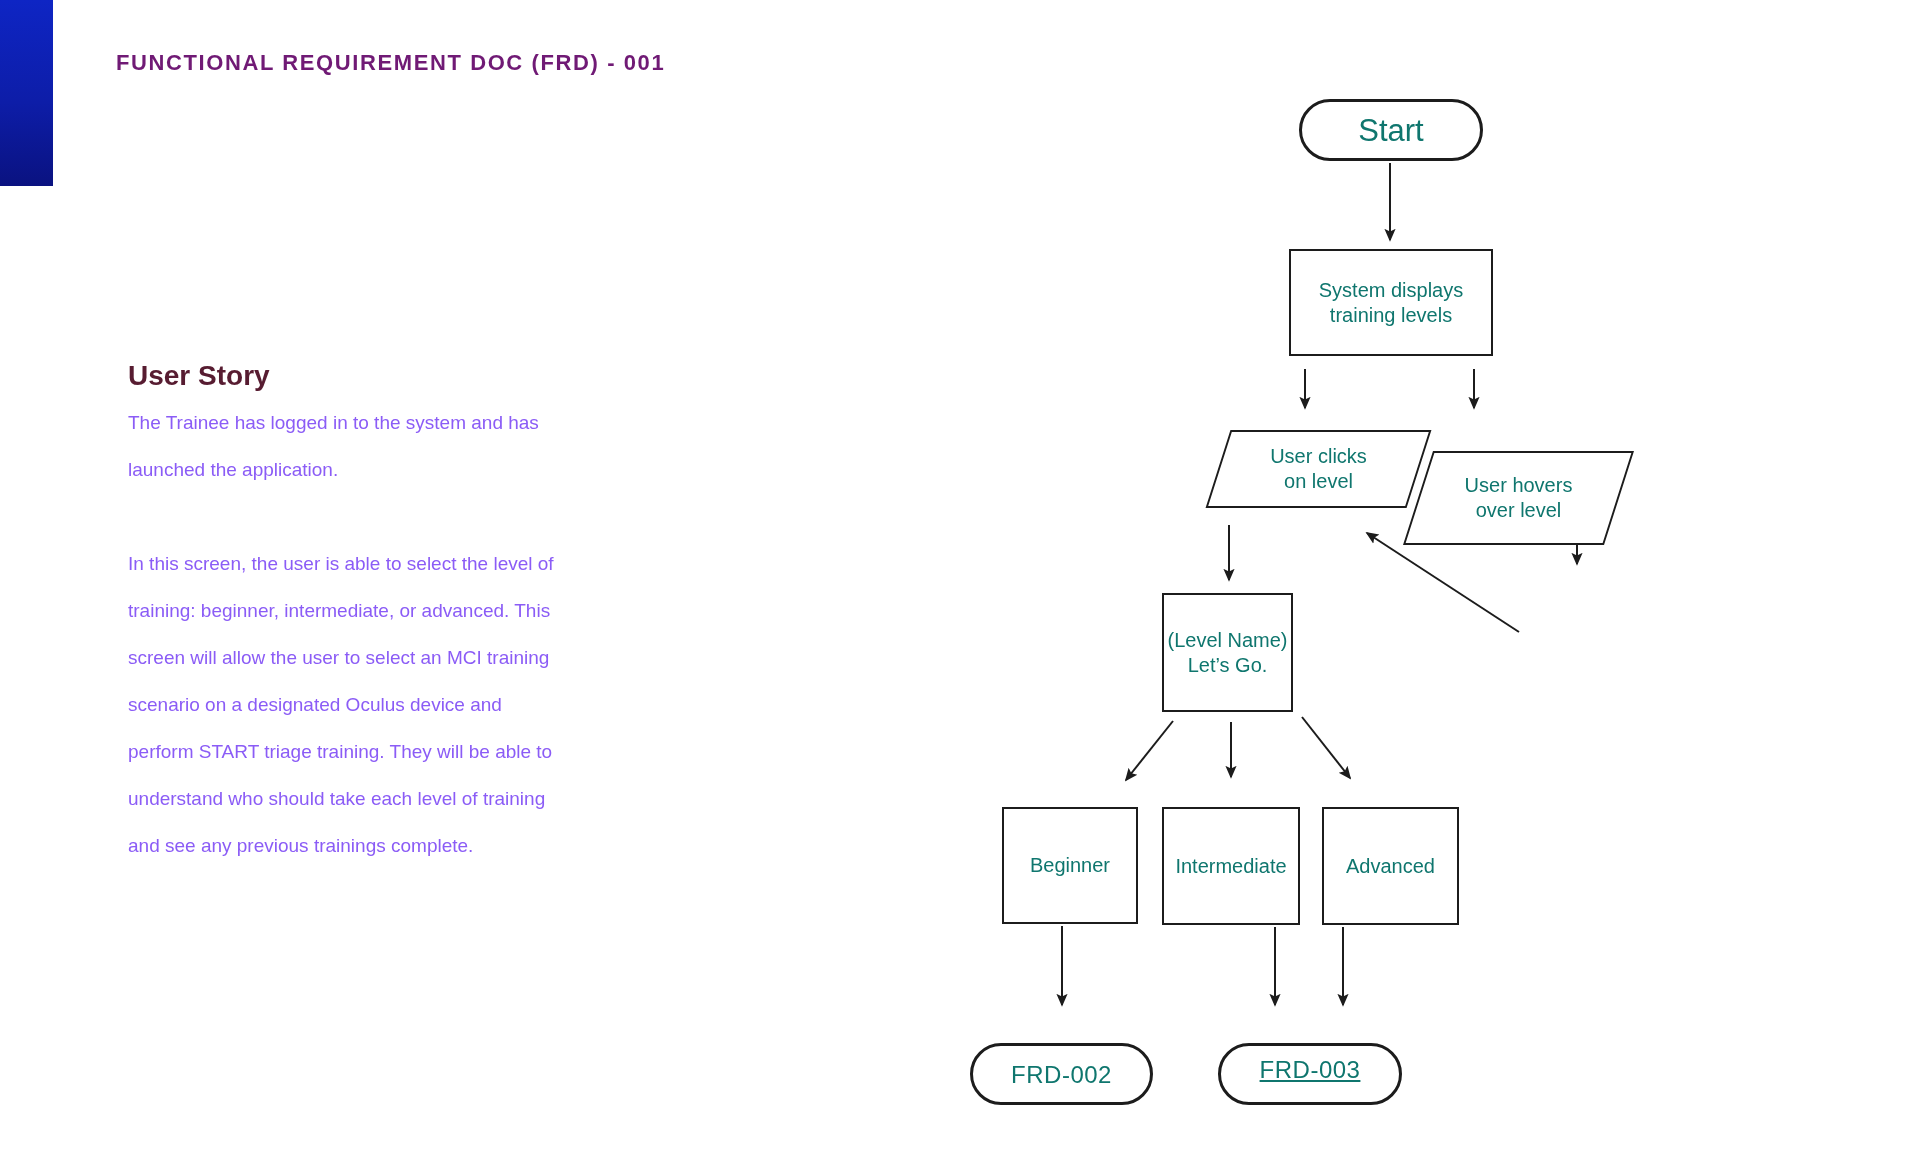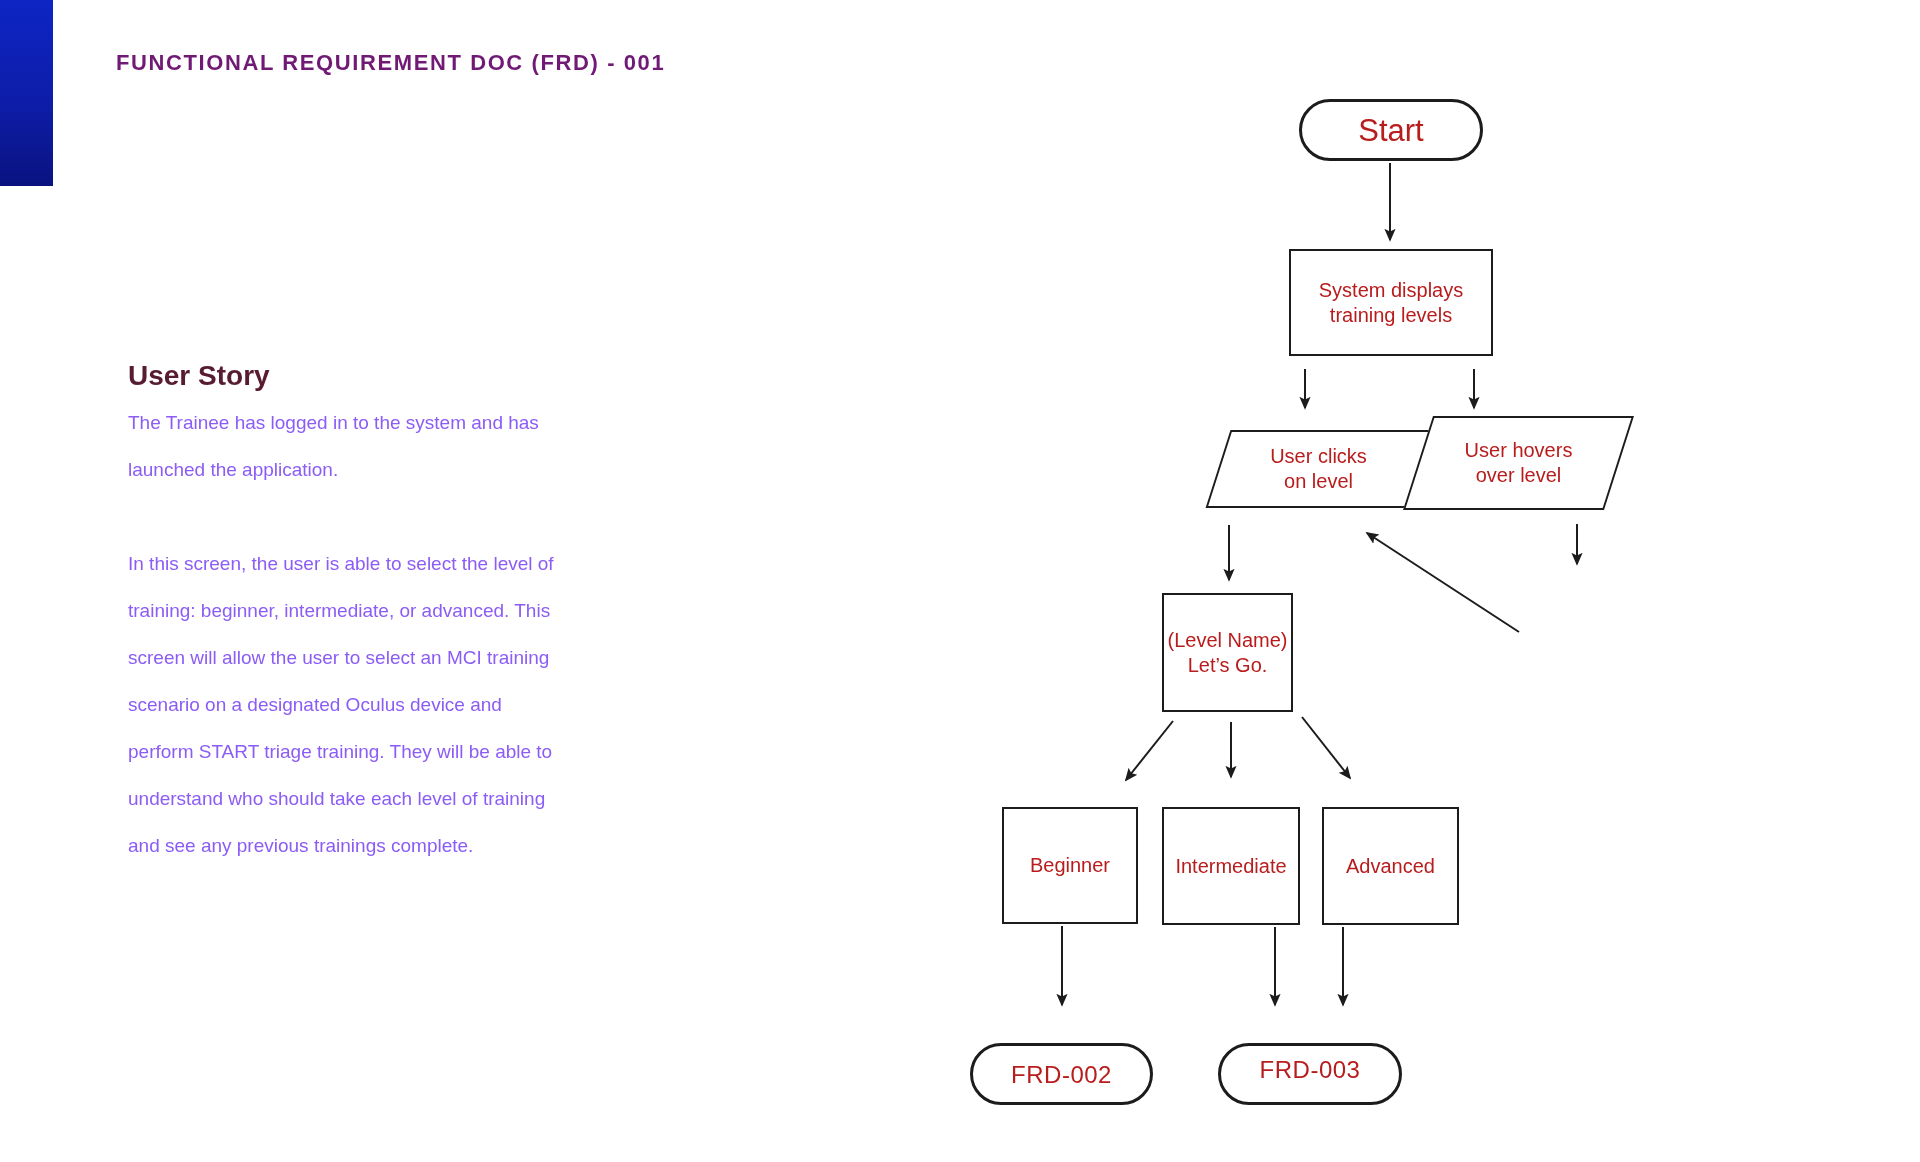--- a/index.html
+++ b/index.html
@@ -34,21 +34,21 @@
   #par2{top:540px;}
   
   #flow-svg{position:absolute;left:0;top:0;pointer-events:none;}
   .node{position:absolute;}
   .shape{position:absolute;inset:0;background:#ffffff;border:2.5px solid #1c1c1c;box-sizing:border-box;}
   .shape.stadium{border-radius:999px;border-width:3px;}
   .shape.skew{transform:skewX(-17.7deg);border-width:2px;}
   .label{
     position:absolute;inset:0;
     display:flex;align-items:center;justify-content:center;
-    text-align:center;font-size:20px;line-height:25px;color:#b91c1c;
+    text-align:center;font-size:20px;line-height:25px;color:#0f766e;
     white-space:pre-line;
   }
   .label.big{font-size:31px;}
   .label.frd{font-size:24px;letter-spacing:0.5px;}
   .label.pad-b{padding-bottom:10px;}
 </style>
 </head>
 <body>
 
 <div id="canvas">
@@ -100,21 +100,21 @@
     <div class="label">System displays
 training levels</div>
   </div>
 
   <div class="node" style="left:1218px;top:430px;width:201px;height:78px;">
     <div class="shape skew"></div>
     <div class="label">User clicks
 on level</div>
   </div>
 
-  <div class="node" style="left:1418px;top:416px;width:201px;height:94px;">
+  <div class="node" style="left:1418px;top:451px;width:201px;height:94px;">
     <div class="shape skew"></div>
     <div class="label">User hovers
 over level</div>
   </div>
 
   <div class="node" style="left:1162px;top:593px;width:131px;height:119px;">
     <div class="shape"></div>
     <div class="label">(Level Name)
 Let’s Go.</div>
   </div>
@@ -135,16 +135,16 @@
     <div class="label">Intermediate</div>
   </div>
 
   <div class="node" style="left:970px;top:1043px;width:183px;height:62px;">
     <div class="shape stadium"></div>
     <div class="label frd">FRD-002</div>
   </div>
 
   <div class="node" style="left:1218px;top:1043px;width:184px;height:62px;">
     <div class="shape stadium"></div>
-    <div class="label frd" style="padding-bottom:10px;">FRD-003</div>
+    <div class="label frd" style="padding-bottom:10px;text-decoration:underline;">FRD-003</div>
   </div>
 
 </div>
 
 </body></html>

